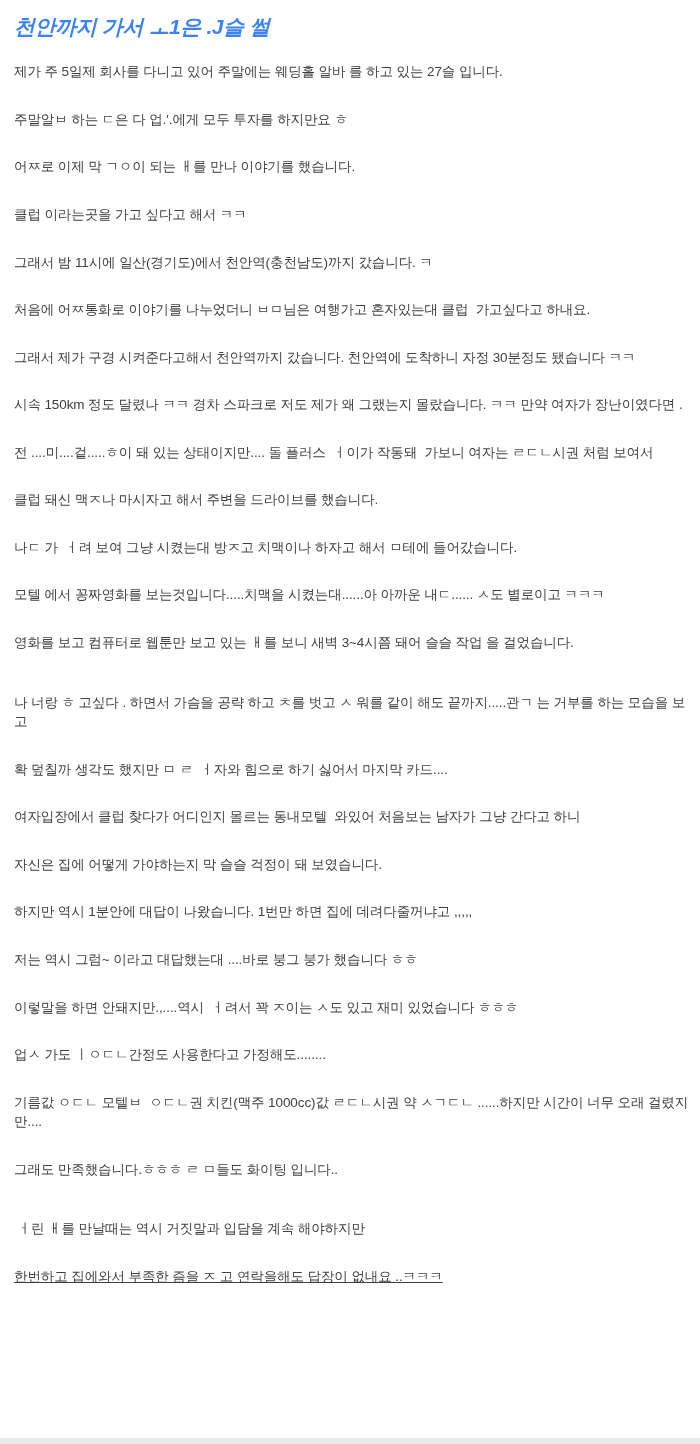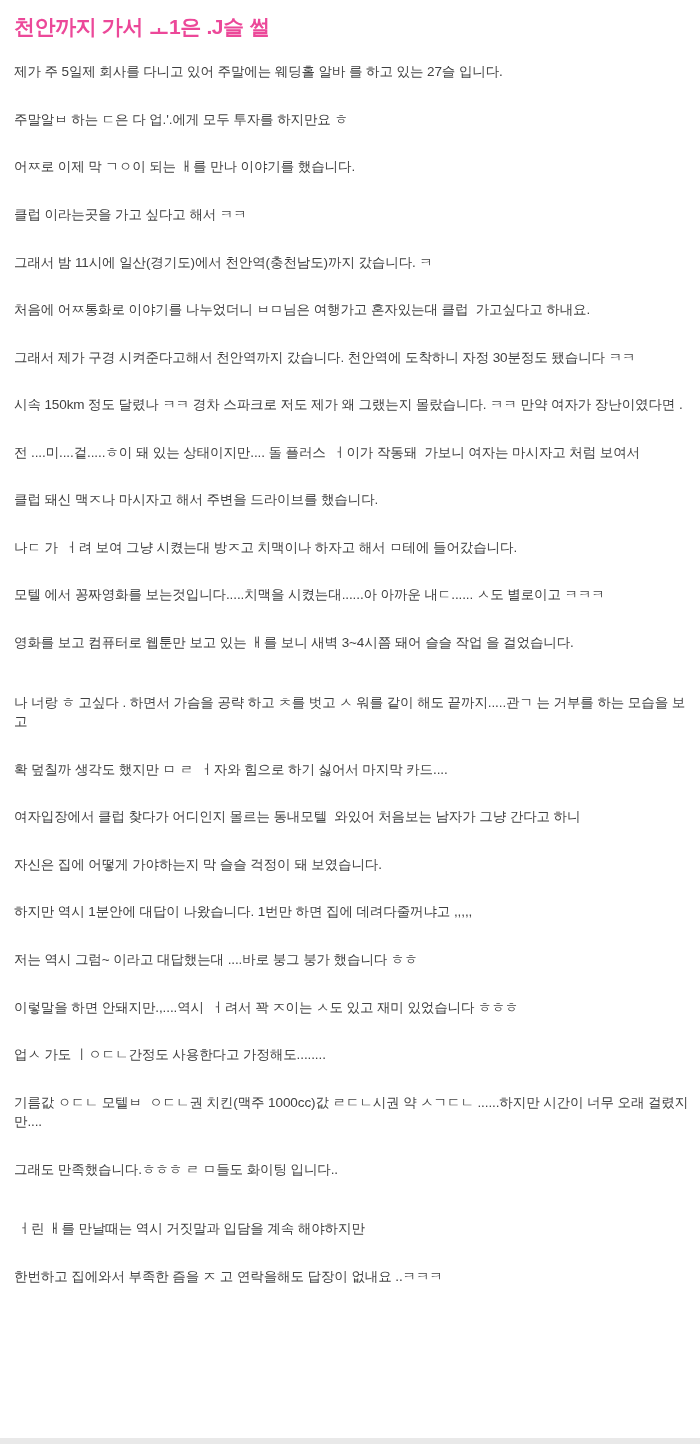--- a/index.html
+++ b/index.html
@@ -17,42 +17,44 @@
     width: 700px;
     min-height: 1444px;
     background: #ffffff;
     box-sizing: border-box;
     padding: 14px 10px 0 10px;
     position: relative;
   }
   .post-title {
     font-size: 21px;
     font-weight: bold;
-    color: #ec4899;
+    color: #3b82f6;
     letter-spacing: -0.4px;
     margin: 0 0 22px 4px;
     line-height: 1.25;
+    font-style: italic;
   }
   .post-body {
     font-size: 13.5px;
     line-height: 1.45;
     color: #404040;
     letter-spacing: -0.1px;
   }
   .para {
     margin: 0 0 28px 4px;
     padding: 0;
     white-space: pre-wrap;
     word-break: break-all;
   }
   .para.gap-lg {
     margin-bottom: 40px;
   }
   .para:last-child {
     margin-bottom: 2px;
+    text-decoration: underline;
   }
   .bottom-rule {
     position: absolute;
     left: 0;
     right: 0;
     bottom: 0;
     height: 6px;
     background: #e9e9e9;
   }
 </style>
@@ -65,21 +67,21 @@
 
   <div class="post-body">
     <p class="para">제가 주 5일제 회사를 다니고 있어 주말에는 웨딩홀 알바 를 하고 있는 27슬 입니다.</p>
     <p class="para">주말알ㅂ 하는 ㄷ은 다 업.'.에게 모두 투자를 하지만요 ㅎ</p>
     <p class="para">어ㅉ로 이제 막 ㄱㅇ이 되는 ㅐ를 만나 이야기를 했습니다.</p>
     <p class="para">클럽 이라는곳을 가고 싶다고 해서 ㅋㅋ</p>
     <p class="para">그래서 밤 11시에 일산(경기도)에서 천안역(충천남도)까지 갔습니다. ㅋ</p>
     <p class="para">처음에 어ㅉ통화로 이야기를 나누었더니 ㅂㅁ님은 여행가고 혼자있는대 클럽  가고싶다고 하내요.</p>
     <p class="para">그래서 제가 구경 시켜준다고해서 천안역까지 갔습니다. 천안역에 도착하니 자정 30분정도 됐습니다 ㅋㅋ</p>
     <p class="para">시속 150km 정도 달렸나 ㅋㅋ 경차 스파크로 저도 제가 왜 그랬는지 몰랐습니다. ㅋㅋ 만약 여자가 장난이였다면 .</p>
-    <p class="para">전 ....미....겉.....ㅎ이 돼 있는 상태이지만.... 돌 플러스  ㅓ이가 작동돼  가보니 여자는 마시자고 처럼 보여서</p>
+    <p class="para">전 ....미....겉.....ㅎ이 돼 있는 상태이지만.... 돌 플러스  ㅓ이가 작동돼  가보니 여자는 ㄹㄷㄴ시권 처럼 보여서</p>
     <p class="para">클럽 돼신 맥ㅈ나 마시자고 해서 주변을 드라이브를 했습니다.</p>
     <p class="para">나ㄷ 가  ㅓ려 보여 그냥 시켰는대 방ㅈ고 치맥이나 하자고 해서 ㅁ테에 들어갔습니다.</p>
     <p class="para">모텔 에서 꽁짜영화를 보는것입니다.....치맥을 시켰는대......아 아까운 내ㄷ...... ㅅ도 별로이고 ㅋㅋㅋ</p>
     <p class="para gap-lg">영화를 보고 컴퓨터로 웹툰만 보고 있는 ㅐ를 보니 새벽 3~4시쯤 돼어 슬슬 작업 을 걸었습니다.</p>
     <p class="para">나 너랑 ㅎ 고싶다 . 하면서 가슴을 공략 하고 ㅊ를 벗고 ㅅ 워를 같이 해도 끝까지.....관ㄱ 는 거부를 하는 모습을 보고</p>
     <p class="para">확 덮칠까 생각도 했지만 ㅁ ㄹ  ㅓ자와 힘으로 하기 싫어서 마지막 카드....</p>
     <p class="para">여자입장에서 클럽 찾다가 어디인지 몰르는 동내모텔  와있어 처음보는 남자가 그냥 간다고 하니</p>
     <p class="para">자신은 집에 어떻게 가야하는지 막 슬슬 걱정이 돼 보였습니다.</p>
     <p class="para">하지만 역시 1분안에 대답이 나왔습니다. 1번만 하면 집에 데려다줄꺼냐고 ,,,,,</p>
     <p class="para">저는 역시 그럼~ 이라고 대답했는대 ....바로 붕그 붕가 했습니다 ㅎㅎ</p>

